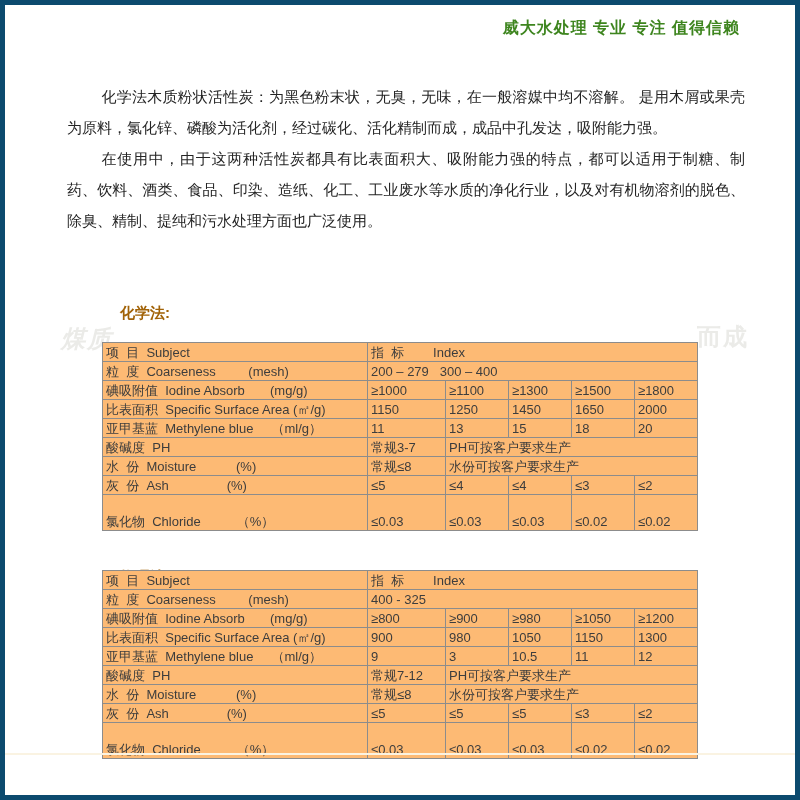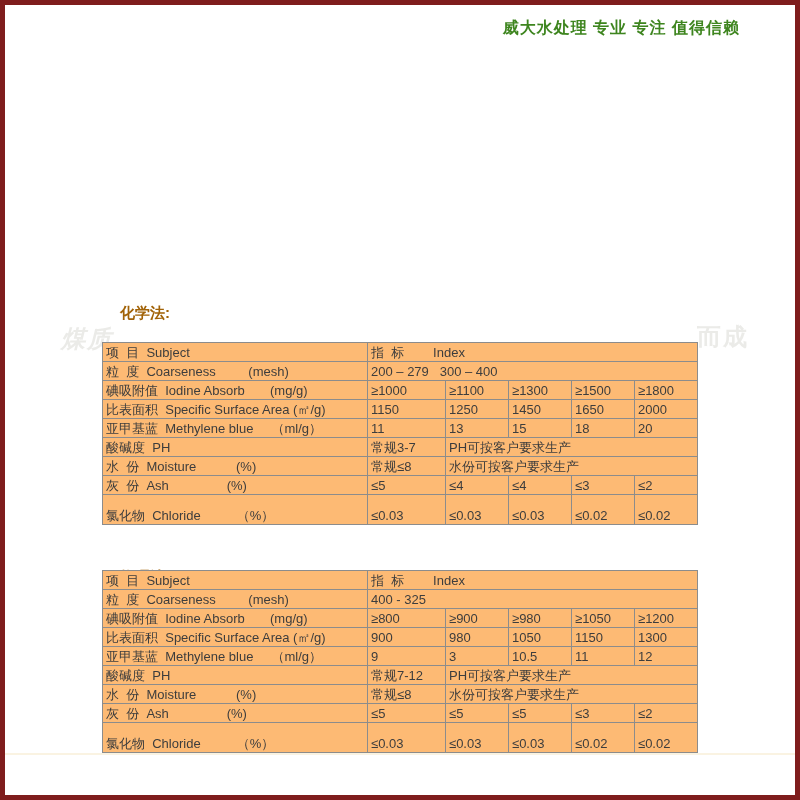--- a/index.html
+++ b/index.html
@@ -1,21 +1,21 @@
 <!DOCTYPE html>
 <html><head>
 <meta charset="utf-8">
 <style>
   * { margin:0; padding:0; box-sizing:border-box; }
   html,body { width:800px; height:800px; }
   body { font-family:"Liberation Sans","DejaVu Sans",sans-serif; background:#ffffff; }
 
   .page {
     position:relative; width:800px; height:800px;
-    border:5px solid #7f1d1d; background:#ffffff; overflow:hidden;
+    border:5px solid #0c4a6e; background:#ffffff; overflow:hidden;
   }
 
   .brand {
     position:absolute; top:13px; right:55px;
     font-size:16px; font-weight:bold; color:#3e851f; letter-spacing:1px;
   }
 
   .body-text {
     position:absolute; top:76px; left:62px; width:678px;
     font-size:15px; line-height:31px; color:#242424; text-align:justify;
@@ -41,41 +41,43 @@
     border-collapse:collapse; table-layout:fixed; width:595px;
     font-size:13px; color:#3d3d3d; background:#fdba74;
   }
   .tbl-chem { top:337px; }
   .tbl-phys { top:565px; }
 
   table.spec td {
     border:1px solid #8c8c8c; height:19px; padding:0 3px;
     line-height:17px; overflow:hidden; white-space:pre;
   }
-  table.spec tr.tall td { height:27px; vertical-align:top; padding-top:12px; }
+  table.spec tr.tall td { height:27px; vertical-align:top; padding-top:18px; }
   col.c-label { width:265px; }
   col.c-v1    { width:78px;  }
   col.c-v     { width:63px;  }
 
   .footer-divider {
     position:absolute; top:748px; left:0; width:790px; height:2px;
     background:#faf3e2;
   }
 </style>
 </head>
 <body>
 
 <div class="page">
 
   <div class="brand">威大水处理 专业 专注 值得信赖</div>
 
   <div class="watermark wm-left">煤质</div>
   <div class="watermark wm-right">而成</div>
 
   <div class="body-text">
+    <p>化学法木质粉状活性炭：为黑色粉末状，无臭，无味，在一般溶媒中均不溶解。 是用木屑或果壳为原料，氯化锌、磷酸为活化剂，经过碳化、活化精制而成，成品中孔发达，吸附能力强。</p>
+    <p>在使用中，由于这两种活性炭都具有比表面积大、吸附能力强的特点，都可以适用于制糖、制药、饮料、酒类、食品、印染、造纸、化工、工业废水等水质的净化行业，以及对有机物溶剂的脱色、除臭、精制、提纯和污水处理方面也广泛使用。</p>
   </div>
 
   <div class="section-label lbl-chem">化学法:</div>
 
   <table class="spec tbl-chem">
     <colgroup>
       <col class="c-label">
         <col class="c-v1">
         <col class="c-v">
         <col class="c-v">

